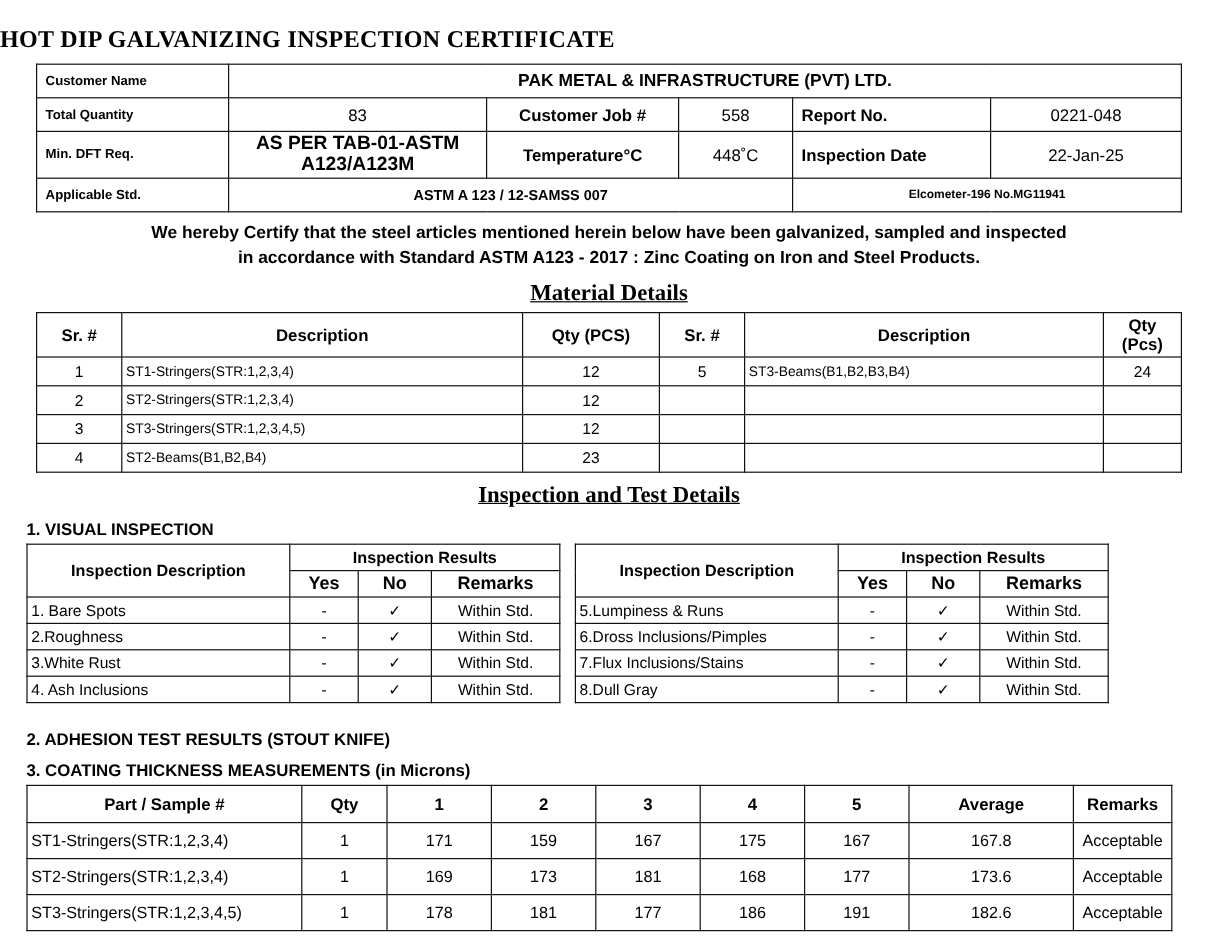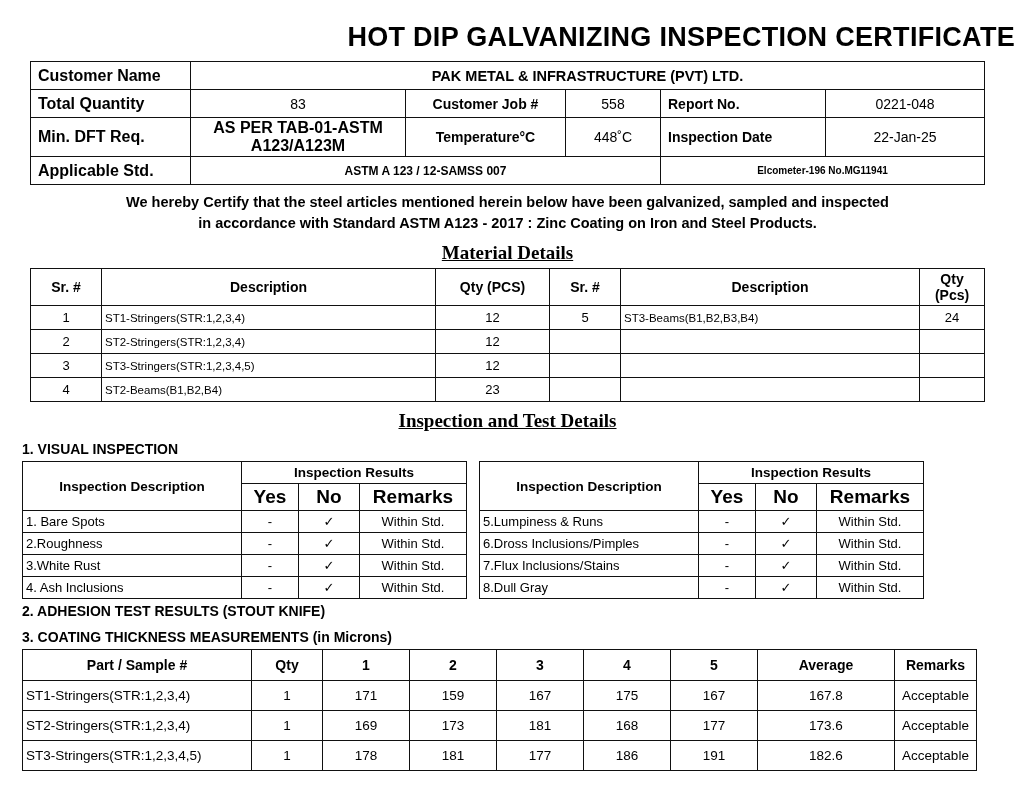--- a/index.html
+++ b/index.html
@@ -16,24 +16,24 @@
     overflow: hidden;
   }
   .page {
     position: relative;
     width: 1015px;
     height: 791px;
     padding: 0;
   }
   
   .main-title {
-    text-align: right;
-    font-family: Liberation Sans, sans-serif;
-    font-weight: bold;
-    font-size: 27px;
+    text-align: left;
+    font-family: Liberation Serif, serif;
+    font-weight: bold;
+    font-size: 20px;
     letter-spacing: 0.3px;
     margin: 22px 0 8px 0;
   }
   .section-title {
     text-align: center;
     font-family: "Liberation Serif", serif;
     font-weight: bold;
     font-size: 19px;
     margin: 8px 0 4px 0;
   }
@@ -70,21 +70,21 @@
     width: 955px;
     margin: 0 auto;
     font-size: 14px;
   }
   .header-table td {
     height: 25px;
     padding: 1px 7px;
   }
   .hdr-label {
     font-weight: bold;
-    font-size: 16px;
+    font-size: 11px;
     white-space: nowrap;
   }
   .small-val {
     font-size: 16px;
     font-weight: bold;
   }
   
   .material-table {
     width: 955px;
     margin: 2px auto 0 auto;
@@ -106,21 +106,21 @@
   .vis-wrap {
     display: flex;
     gap: 12px;
     margin: 0 0 0 22px;
   }
   .vis-table { width: 445px; }
   .vis-table td { height: 17px; font-size: 13px; }
   .vis-table .hrow td {
     font-weight: bold;
     text-align: center;
-    font-size: 19px;
+    font-size: 15px;
   }
   .vis-desc {
     font-size: 13px;
     padding-left: 3px;
     white-space: nowrap;
     margin-left: 12px;
   }
   .tick {
     font-size: 13px;
     line-height: 1;
@@ -315,21 +315,21 @@
       <tr>
         <td class="vis-desc">8.Dull Gray</td>
         <td class="c">-</td>
         <td class="c tick">✓</td>
         <td class="c">Within Std.</td>
       </tr>
     </tbody>
       </table>
   </div>
 
-  <div class="num-head" style="margin-top:4px">2.  ADHESION TEST RESULTS (STOUT KNIFE)</div>
+  <div class="num-head" style="margin-top:22px">2.  ADHESION TEST RESULTS (STOUT KNIFE)</div>
 
 
   <div class="num-head" style="margin-top:10px">3.  COATING THICKNESS MEASUREMENTS (in Microns)</div>
 
   <table class="coat-table">
     <tbody>
         <tr class="hrow">
       <td style="width:220px">Part / Sample #</td>
       <td style="width:62px">Qty</td>
       <td style="width:78px">1</td>

